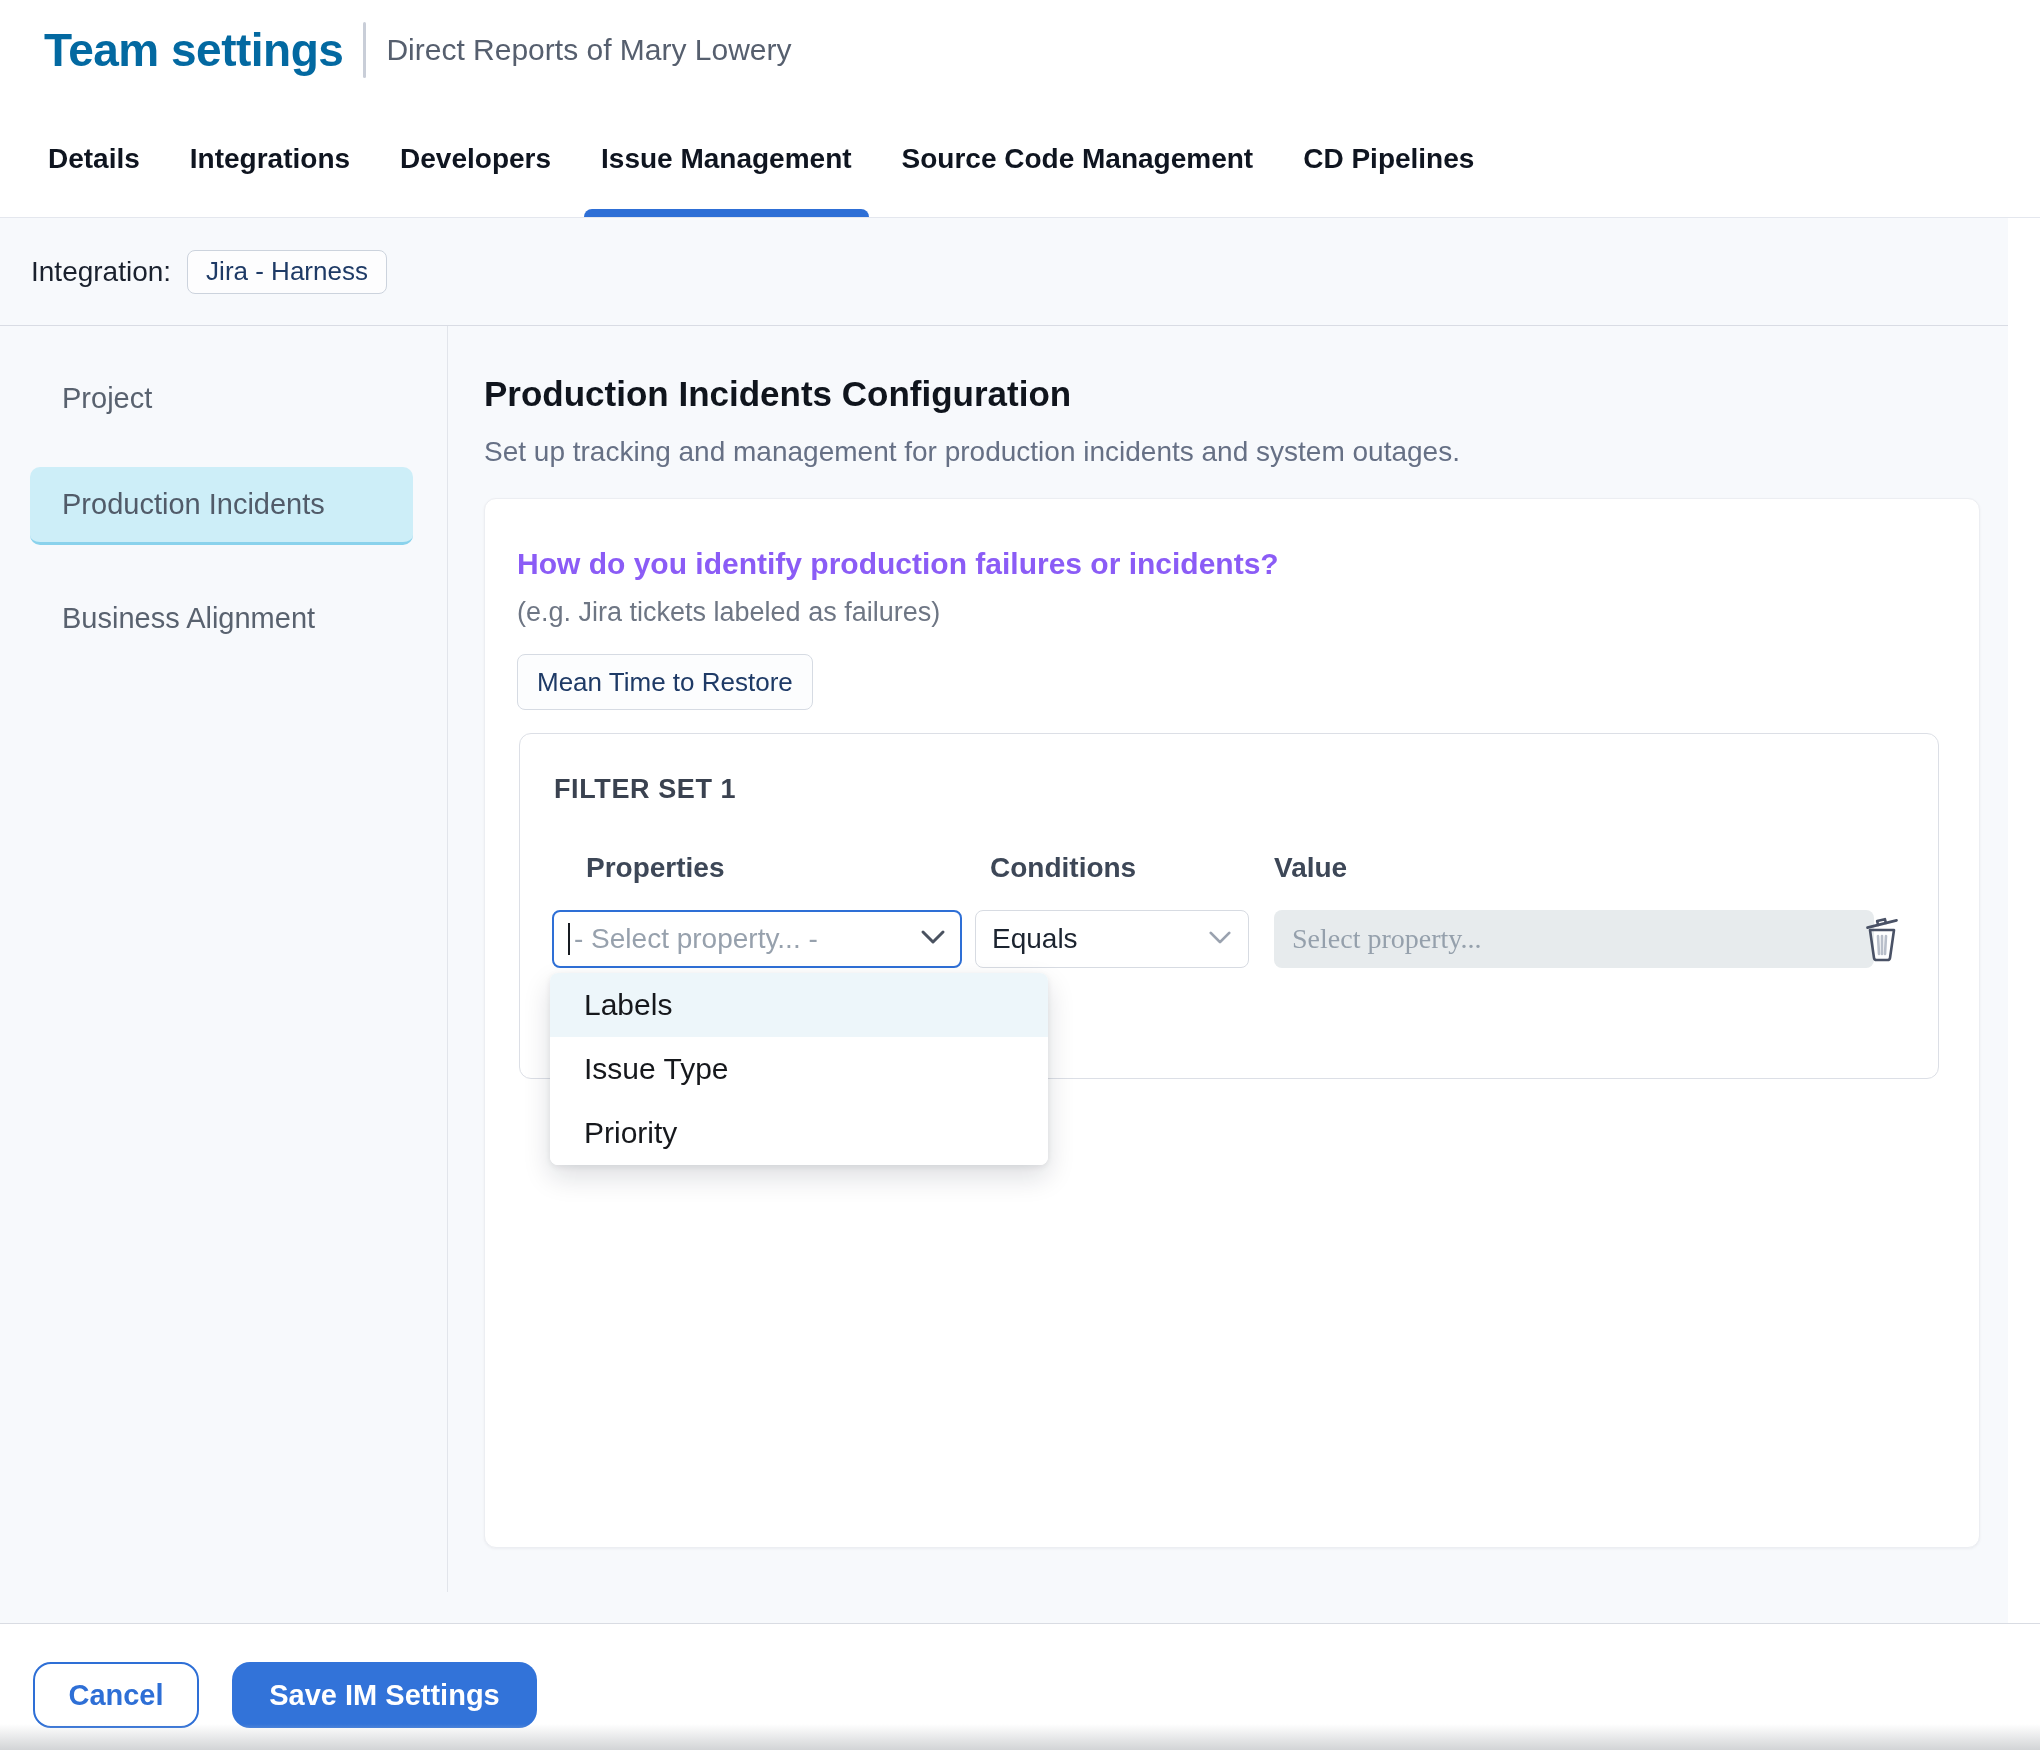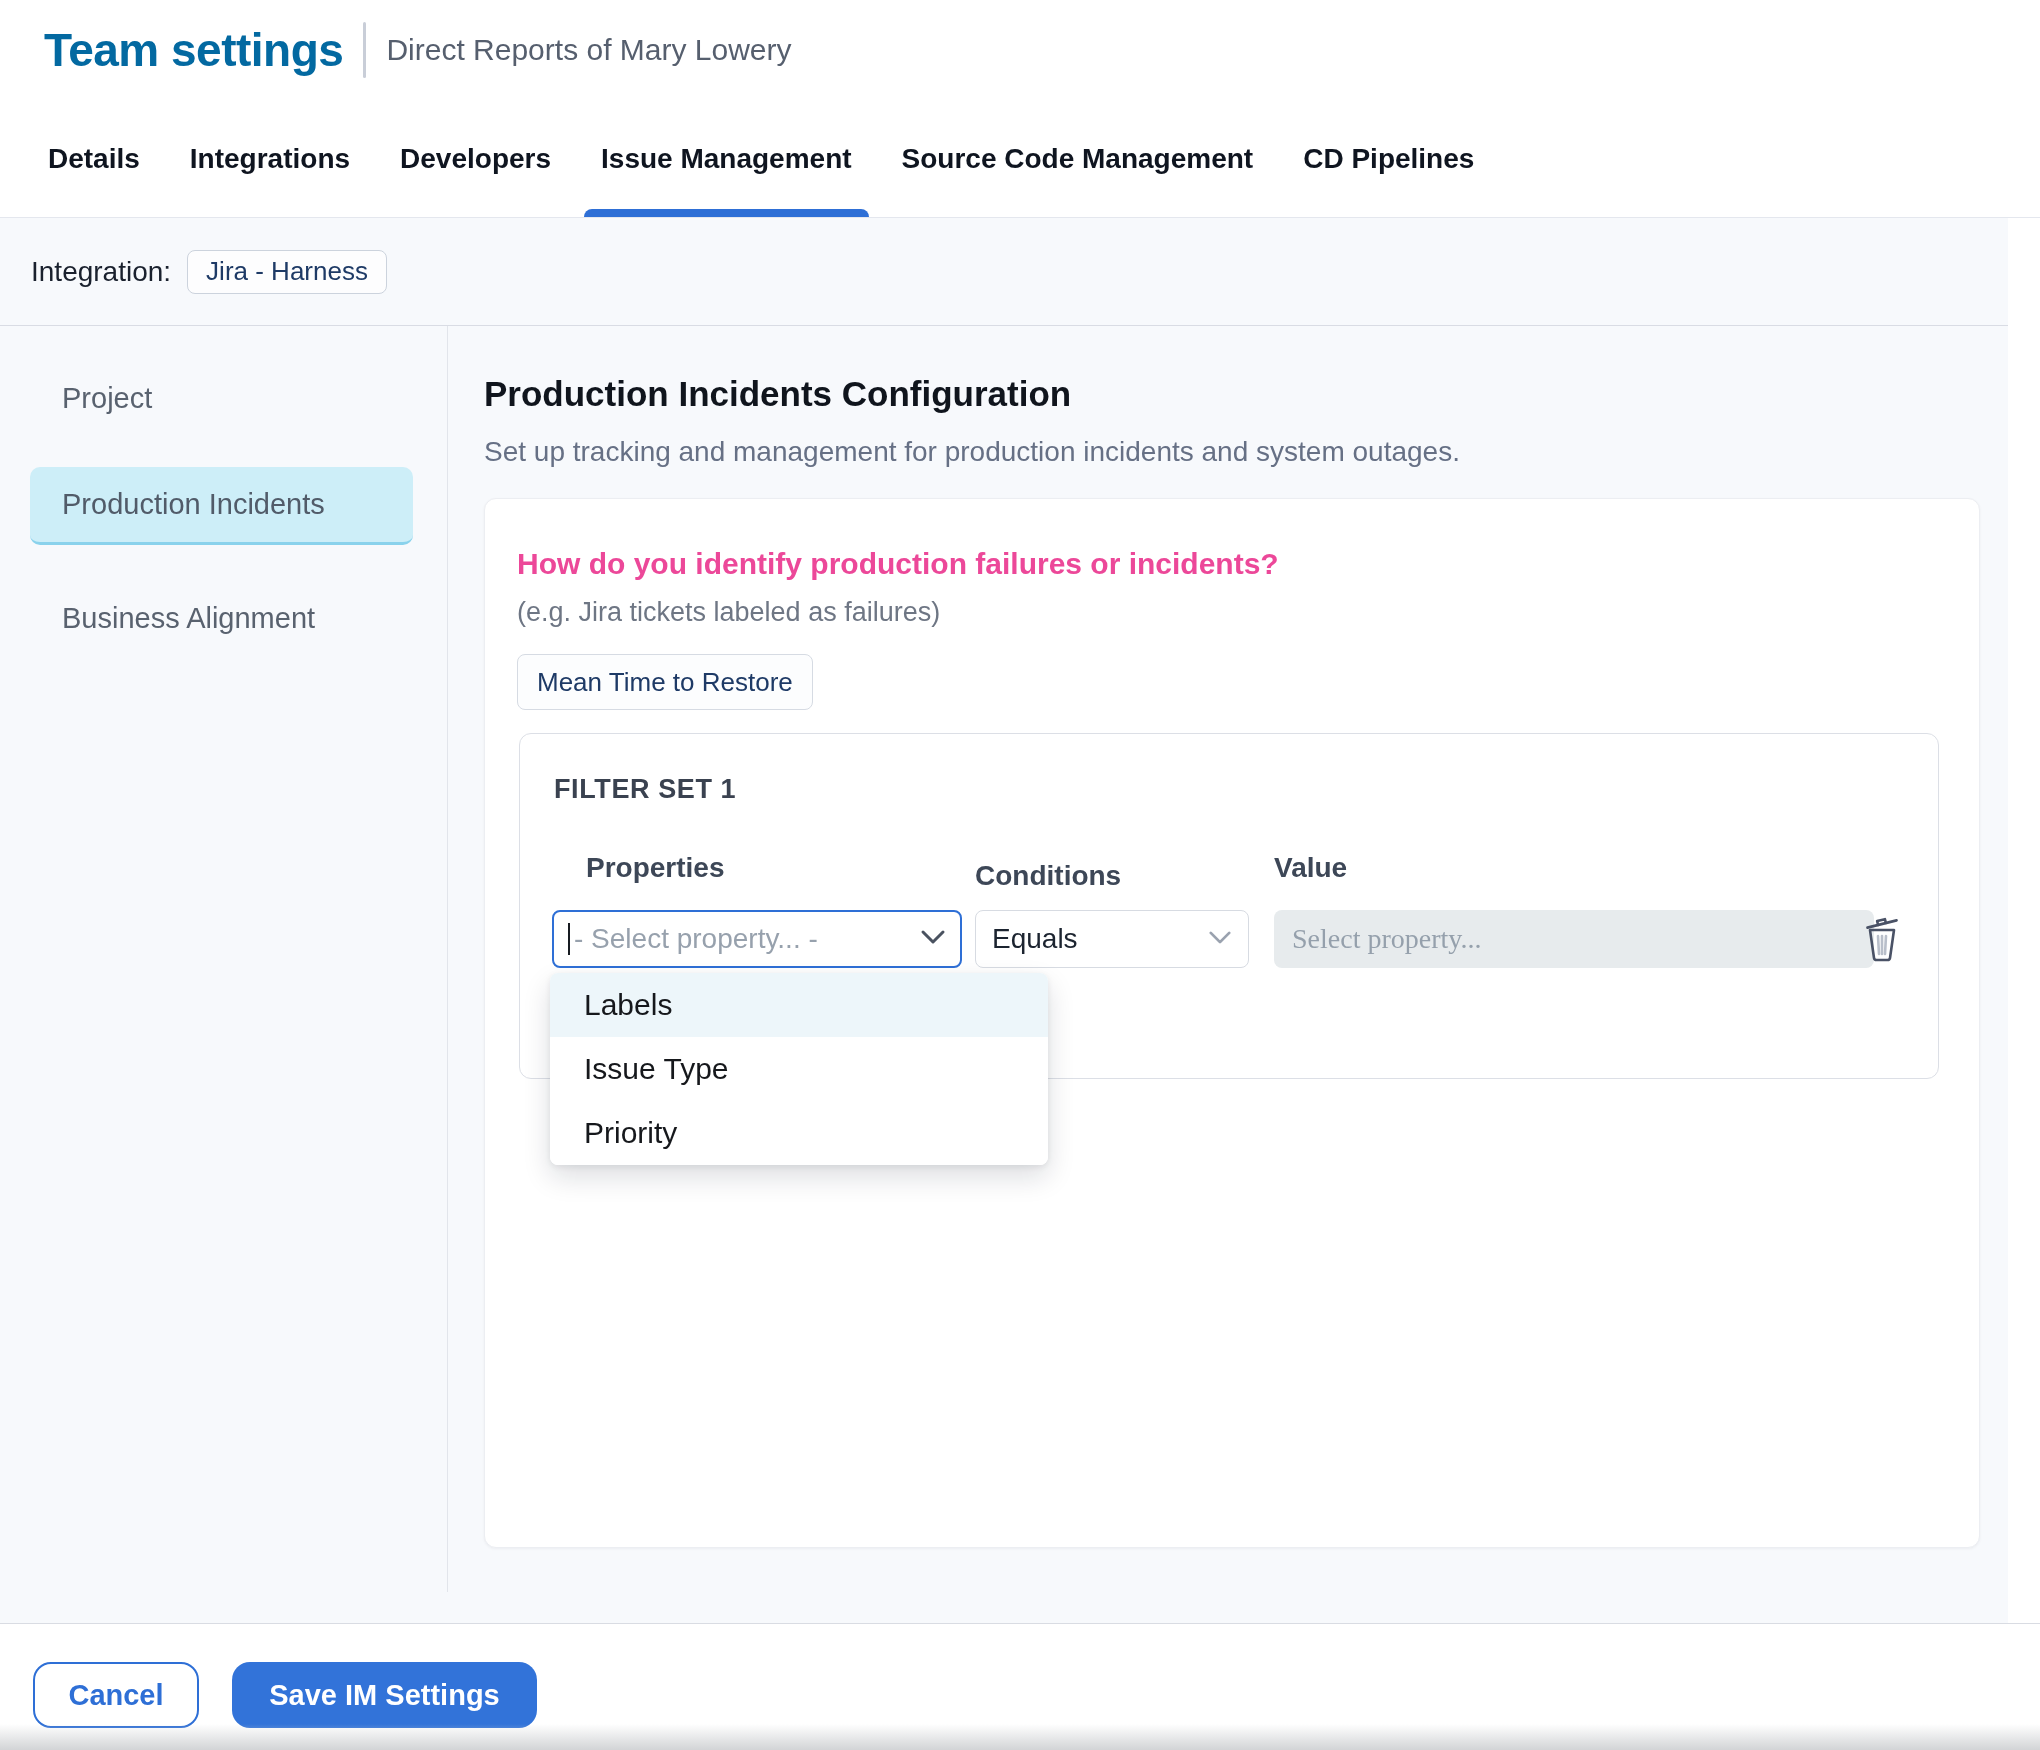--- a/index.html
+++ b/index.html
@@ -49,32 +49,32 @@
              border-radius:10px; display:flex; align-items:center; padding-left:32px;
              font-size:29px; color:#515b69; cursor:pointer; }
 
   .main { position:absolute; left:448px; top:0; width:1560px; height:1297px; }
   .main-title { position:absolute; left:36px; top:48px; font-size:35px; font-weight:700; color:#10151d; }
   .main-subtitle { position:absolute; left:36px; top:110px; font-size:28px; color:#667085; }
 
   .card { position:absolute; left:36px; top:172px; width:1496px; height:1050px;
           background:#fff; border:1px solid #eceef2; border-radius:12px;
           box-shadow:0 1px 3px rgba(16,24,40,.05); }
-  .card-question { position:absolute; left:32px; top:48px; font-size:30px; font-weight:700; color:#ec4899; }
+  .card-question { position:absolute; left:32px; top:48px; font-size:30px; font-weight:700; color:#8b5cf6; }
   .card-hint { position:absolute; left:32px; top:98px; font-size:27px; color:#6e7684; }
   .metric-chip { position:absolute; left:32px; top:155px; height:56px; display:inline-flex;
           align-items:center; padding:0 19px; background:#fcfdfe; border:1px solid #d6dbe3;
           border-radius:8px; font-size:26px; color:var(--chip-text,#1e3a66); cursor:pointer; }
 
   .filter-box { position:absolute; left:34px; top:234px; width:1420px; height:346px;
           border:1px solid #dcdfe6; border-radius:12px; background:#fff; }
   .filter-title { position:absolute; left:34px; top:40px; font-size:27px; font-weight:700;
           letter-spacing:0.6px; color:#3a4250; }
   .col-label { position:absolute; top:118px; font-size:28px; font-weight:700; color:#3d4757; }
-  .col-label.c1 { left:34px;margin-left:32px; } .col-label.c2 { left:455px;margin-top:8px; } .col-label.c3 { left:754px; }
+  .col-label.c1 { left:34px;margin-left:32px; } .col-label.c2 { left:470px; } .col-label.c3 { left:754px; }
 
   .select { position:absolute; top:176px; height:58px; background:#fff; border-radius:8px;
           display:flex; align-items:center; cursor:pointer; }
   .select-properties { left:32px; width:410px; border:2px solid var(--accent,#2e6fd6); padding:0 14px; }
   .select-conditions { left:455px; width:274px; border:1px solid #d7dbe2; padding:4px 16px; }
   .text-caret { width:2px; height:32px; background:#171b21; margin-right:4px; flex:0 0 auto; }
   .placeholder { font-size:28px; color:#97a1ad; white-space:nowrap; overflow:hidden; }
   .select-value-text { font-size:28px; color:#1c2430; }
   .chevron { margin-left:auto; flex:0 0 auto; }
   .value-input { position:absolute; left:754px; top:176px; width:600px; height:58px;

